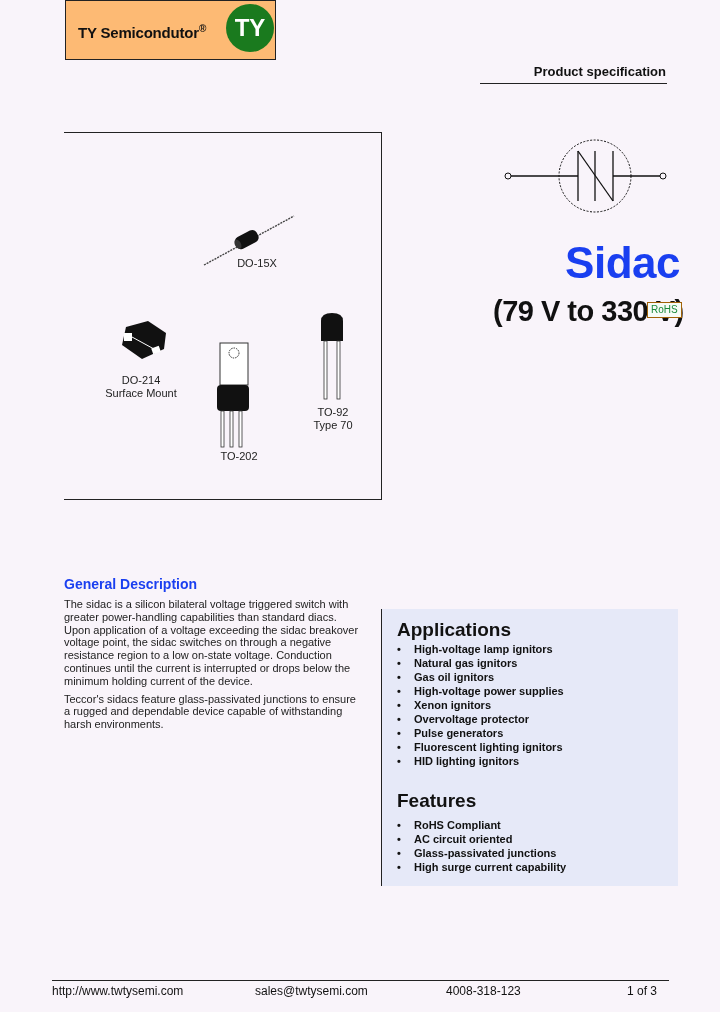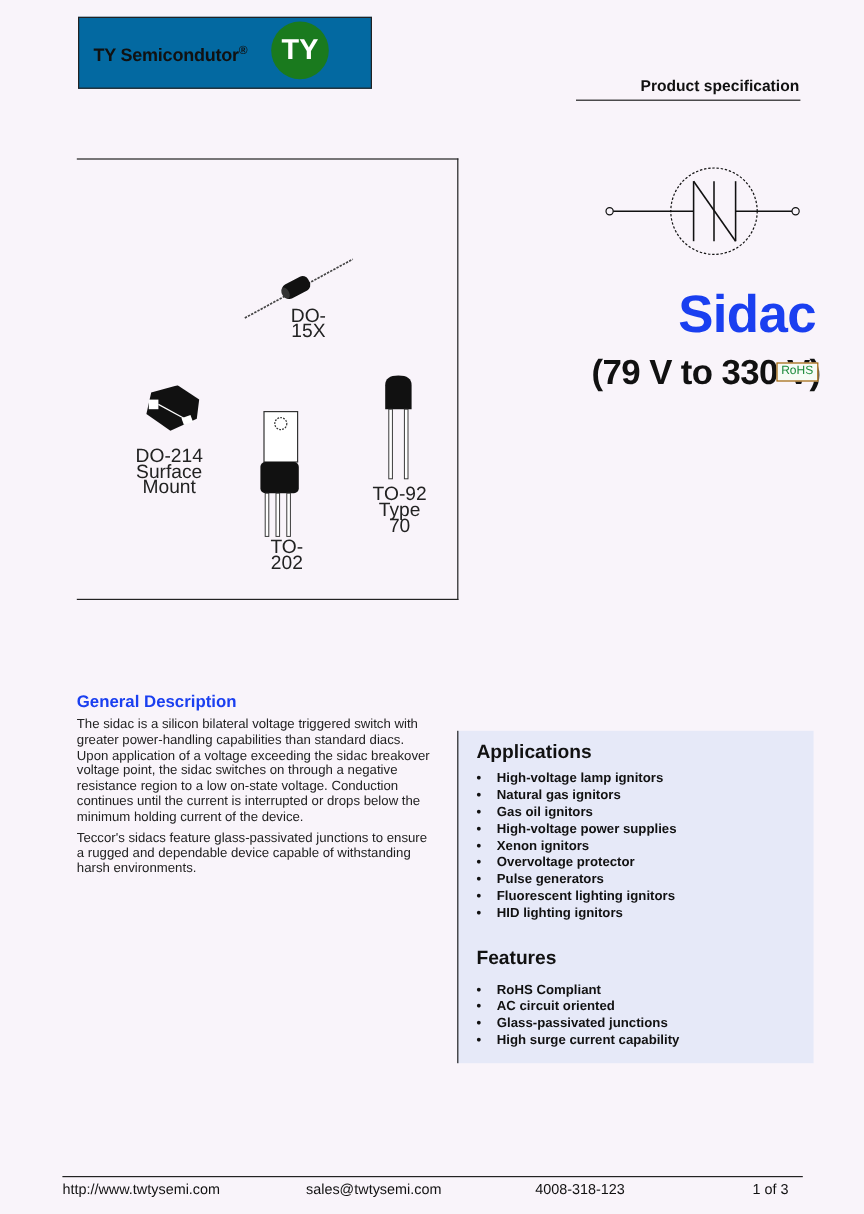--- a/index.html
+++ b/index.html
@@ -6,22 +6,22 @@
   body {
     width: 720px; height: 1012px; position: relative; overflow: hidden;
     background: #f9f4fa;
     font-family: "Liberation Sans", sans-serif;
     color: #111;
   }
   .abs { position: absolute; }
 
   
   .logo-box {
-    left: 65px; top: 14px; width: 245px; height: 60px;
-    border: 1px solid #222; box-sizing: border-box; background: #0369a1;
+    left: 65px; top: 0; width: 211px; height: 60px;
+    border: 1px solid #222; box-sizing: border-box; background: #fdba74;
   }
   .logo-text {
     left: 12px; top: 22px; font-weight: bold; font-size: 15px; letter-spacing: -0.2px;
   }
   .logo-reg { font-size: 10px; vertical-align: super; font-weight: bold; }
   .logo-circle {
     left: 160px; top: 3px; width: 48px; height: 48px; border-radius: 50%;
     background: #1a7a1e; color: #fff; font-weight: bold; font-size: 24px;
     display: flex; align-items: center; justify-content: center;
   }
@@ -30,21 +30,21 @@
     right: 54px; top: 64px; font-weight: bold; font-size: 13px;
   }
   .prod-rule { left: 480px; top: 83px; width: 187px; height: 1px; background: #222; }
 
   
   .pkg-frame {
     left: 64px; top: 132px; width: 318px; height: 368px;
     border-top: 1px solid #222; border-right: 1px solid #222; border-bottom: 1px solid #222;
     box-sizing: border-box;
   }
-  .pkg-label { font-size: 16px; text-align: center; line-height: 13px; color: #222; }
+  .pkg-label { font-size: 11px; text-align: center; line-height: 13px; color: #222; }
 
   
   .symbol { left: 500px; top: 130px; }
 
   .title-sidac {
     right: 40px; top: 238px; font-size: 44px; font-weight: bold; color: #1a3ff0;
     letter-spacing: -0.5px;
   }
   .title-range {
     left: 493px; top: 295px; font-size: 29px; font-weight: bold; color: #111; letter-spacing: -0.5px;
@@ -61,21 +61,21 @@
   .gd-body {
     left: 64px; top: 598px; width: 300px; font-size: 11px; line-height: 12.8px; color: #222;
   }
   .gd-body p { margin: 0 0 5px 0; }
 
   
   .side-panel {
     left: 381px; top: 609px; width: 297px; height: 277px;
     background: #e6e9f8; border-left: 1px solid #222; box-sizing: border-box;
   }
-  .panel-heading { font-size: 16px; font-weight: bold; color: #111; }
+  .panel-heading { font-size: 19px; font-weight: bold; color: #111; }
   .panel-list { list-style: none; margin: 0; padding: 0; }
   .panel-list li {
     font-size: 11px; font-weight: bold; line-height: 14px; color: #111;
     position: relative; padding-left: 32px;
   }
   .panel-list li .bullet { position: absolute; left: 15px; top: 0; }
 
   
   .footer-rule { left: 52px; top: 980px; width: 617px; height: 1px; background: #222; }
   .footer-item { top: 984px; font-size: 12px; color: #111; }

